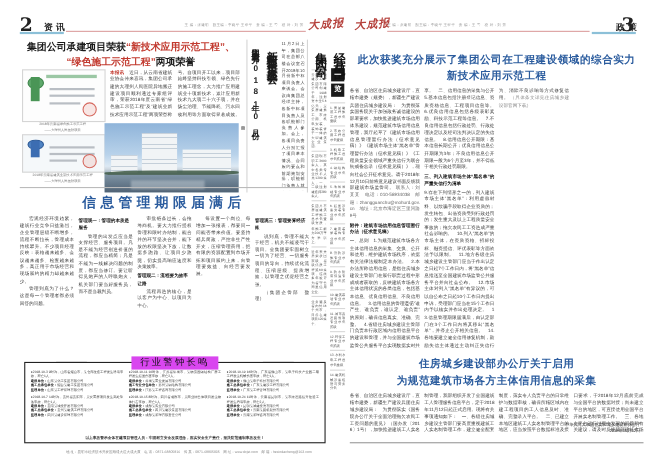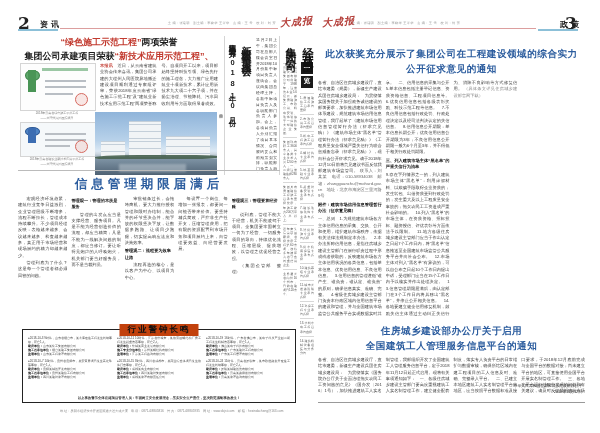--- a/index.html
+++ b/index.html
@@ -64,22 +64,22 @@
              padding:2px 0;text-align:justify;word-break:break-all;}
   
   .mg-sep{height:.7px;background:#bbb;}
   .mg-head{width:262px;text-align:center;font-size:12.5px;font-weight:bold;letter-spacing:4px;color:#2b5c9e;}
   .mg-body{width:263px;height:130px;display:flex;gap:4px;overflow:hidden;}
   .mg-col{flex:1;font-size:4.2px;line-height:1.5;color:#3a3a3a;overflow:hidden;}
   .seg-p{text-align:justify;word-break:break-all;text-indent:2em;margin-bottom:1px;}
   .seg-h{font-weight:bold;color:#111;margin:2px 0 1px;}
   
   .wb{width:274px;height:74px;border:1.2px solid #222;box-sizing:border-box;}
-  .wb-title{position:absolute;top:-6px;left:50%;transform:translateX(-50%);background:#c2410c;
-            padding:0 8px;font-size:8.5px;font-weight:bold;letter-spacing:2px;color:#111;white-space:nowrap;}
+  .wb-title{position:absolute;top:-6px;left:50%;transform:translateX(-50%);background:#d946ef;
+            padding:0 8px;font-size:8.5px;font-weight:normal;letter-spacing:2px;color:#111;white-space:nowrap;}
   .wb-dash{position:absolute;top:-1px;height:1.2px;width:28px;background:#222;}
   .wb-cols{display:flex;gap:5px;padding:6px 5px 2px;height:52px;overflow:hidden;}
   .wb-col{flex:1;font-size:3px;line-height:1.35;color:#444;overflow:hidden;}
   .wb-entry{margin-bottom:3px;}
   .wb-head{text-align:justify;word-break:break-all;}
   .wb-row{text-align:justify;word-break:break-all;}
   .wb-row b{color:#111;}
   .wb-note{position:absolute;bottom:2px;left:0;right:0;text-align:center;font-size:3.4px;
            font-weight:bold;color:#333;}
   .pg-foot{font-size:3.2px;color:#888;white-space:nowrap;overflow:hidden;}
@@ -101,22 +101,22 @@
   <div>
 
     <div class="abs pagenum" style="left:18px;top:13px;">2</div>
     <div class="abs seclabel" style="left:40px;top:19px;">资讯</div>
     <div class="abs bluebar" style="left:18px;top:28.5px;width:40px;"></div>
     <div class="abs hmeta" style="left:150px;top:21px;width:126px;text-align:right;">主 编：张建明　副主编：李晓华 王翠华　责 编：王 雪　校 对：刘 芳</div>
     <div class="abs redrule" style="left:60px;top:27.5px;width:218px;"></div>
     <div class="abs mast" style="left:280px;top:15px;">大成报</div>
 
     <div class="abs aw-head" style="left:18px;top:36px;">
+      <div><span>集团公司承建项目荣获</span><span class="red">“新技术应用示范工程”、</span></div>
       <div><span class="red">“绿色施工示范工程”</span><span>两项荣誉</span></div>
-      <div><span>集团公司承建项目荣获</span><span class="red">“新技术应用示范工程”、</span></div>
     </div>
 
     <div class="cert" style="top:63px;left:20px;height:46px;">
       <div class="gband"></div>
       <div class="rosette"></div>
       <div class="ribbon"></div>
       <div class="tline" style="top:34%;"></div>
       <div class="tline" style="top:48%;"></div>
       <div class="tline" style="top:62%;right:30%;"></div>
       <div class="stamp"></div>
@@ -275,33 +275,33 @@
   <div>
 
     <div class="abs mast" style="left:322px;top:15px;">大成报</div>
     <div class="abs hmeta" style="left:352px;top:21px;width:130px;">主 编：张建明　副主编：李晓华 王翠华　责 编：王 雪　校 对：刘 芳</div>
     <div class="abs redrule" style="left:352px;top:27.5px;width:184px;"></div>
     <div class="abs seclabel" style="left:560px;top:19px;">政策</div>
     <div class="abs bluebar" style="left:538px;top:28.5px;width:40px;"></div>
     <div class="abs pagenum" style="left:565px;top:13px;">3</div>
 
     <div class="abs n-head" style="left:318px;top:48px;">此次获奖充分展示了集团公司在工程建设领域的综合实力</div>
-    <div class="abs n-head" style="left:318px;top:63px;">公开征求意见的通知</div>
+    <div class="abs n-head" style="left:318px;top:63px;">新技术应用示范工程</div>
     <div class="abs n-body jtext" style="left:318px;top:80px;height:238px;">
       <span>各省、自治区住房城乡建设厅，直辖市建委（规委），新疆生产建设兵团住房城乡建设局：　为贯彻落实国务院关于加强政务诚信建设的部署要求，加快推进建筑市场信用体系建设，规范建筑市场信用信息管理，我厅起草了《建筑市场信用信息管理暂行办法（征求意见稿）》《建筑市场主体“黑名单”管理暂行办法（征求意见稿）》《工程质量安全领域严重失信行为联合惩戒备忘录（征求意见稿）》，现向社会公开征求意见。请于2018年12月10日前将意见建议书面反馈我部建筑市场监管司。</span>
       <span class="contact">联系人：刘某某　电话：010-58934038　邮箱：zhangguanchu@mohurd.gov.cn　地址：北京市海淀区三里河路9号</span>
       <span class="blockhead">附件：建筑市场信用信息管理暂行办法（征求意见稿）</span>
       <span>一、总则　1.为规范建筑市场各方主体信用信息的采集、交换、公开和使用，维护建筑市场秩序，依据有关法律法规制定本办法。　2.本办法所称信用信息，是指住房城乡建设主管部门在履行职责过程中形成或者获取的，反映建筑市场各方主体信用状况的各类信息，包括基本信息、优良信用信息、不良信用信息。　3.信用信息的管理遵循“谁产生、谁负责，谁认定、谁负责”的原则，确保信息真实、准确、完整。　4.省级住房城乡建设主管部门负责本行政区域内信用信息平台的建设和管理，并与全国建筑市场监管公共服务平台实现数据实时共享。　二、信用信息的采集与公开　5.基本信息包括注册登记信息、资质资格信息、工程项目信息等。　6.优良信用信息包括各级表彰奖励、科技示范工程等信息。　7.不良信用信息包括行政处罚、行政处理决定以及经司法判决认定的失信信息。　8.信用信息公开期限：基本信息长期公开；优良信用信息公开期限为3年；不良信用信息公开期限一般为6个月至3年，并不得低于相关行政处罚期限。</span>
       <span class="blockhead">三、列入建筑市场主体“黑名单”的严重失信行为清单</span>
       <span>9.存在下列情形之一的，列入建筑市场主体“黑名单”：利用虚假材料、以欺骗手段取得企业资质的；发生转包、出借资质受到行政处罚的；发生重大及以上工程质量安全事故的；拖欠农民工工资造成严重社会影响的。　10.列入“黑名单”的市场主体，在资质资格、招标投标、融资授信、评优表彰等方面依法予以限制。　11.地方各级住房城乡建设主管部门应当于作出认定之日起7个工作日内，将“黑名单”信息推送至全国建筑市场监管公共服务平台并向社会公布。　12.市场主体对列入“黑名单”有异议的，可以自公布之日起10个工作日内提出申诉，受理部门应当在15个工作日内予以核实并作出处理决定。　13.信息管理期限届满后，由认定部门在3个工作日内将其移出“黑名单”，并停止公开相关信息。　14.各地要建立健全信用修复机制，鼓励失信主体通过主动纠正失信行为、消除不良影响等方式修复信用。</span>
       <span class="endnote">（具体条文详见住房城乡建设部官网下载）</span>
     </div>
 
     <div class="abs n-head" style="left:318px;top:325px;">住房城乡建设部办公厅关于启用</div>
-    <div class="abs n-head" style="left:318px;top:340px;">全国建筑工人管理服务信息平台的通知</div>
+    <div class="abs n-head" style="left:318px;top:340px;">为规范建筑市场各方主体信用信息的采集</div>
     <div class="abs n-body jtext" style="left:318px;top:357px;height:41px;">
       <span>各省、自治区住房城乡建设厅，直辖市建委，新疆生产建设兵团住房城乡建设局：　为贯彻落实《国务院办公厅关于全面治理拖欠农民工工资问题的意见》（国办发〔2016〕1号），加快推进建筑工人实名制管理，我部组织开发了全国建筑工人管理服务信息平台，定于2018年11月12日起正式启用。现将有关事项通知如下：　一、各级住房城乡建设主管部门要高度重视建筑工人实名制管理工作，建立健全配套制度，落实专人负责平台的日常维护与数据审核，确保所辖区域内在建工程项目的工人信息及时、准确、完整录入平台。　二、已建立本地区建筑工人实名制管理平台的地区，应当按照平台数据标准及接口要求，于2018年12月底前完成与全国平台的数据对接；尚未建立平台的地区，可直接使用全国平台开展实名制管理工作。　三、各地在平台运行过程中发现的问题和有关建议，请及时反馈我部建筑市场监管司。联系电话：010-58933563</span>
     </div>
     <div class="abs sign" style="left:462px;top:383px;">
       <div>中华人民共和国住房和城乡建设部办公厅</div>
       <div>2018年11月12日</div>
     </div>
     <div class="abs bottom-rule" style="left:318px;top:402px;width:267px;"></div>
   </div>
 </div>

